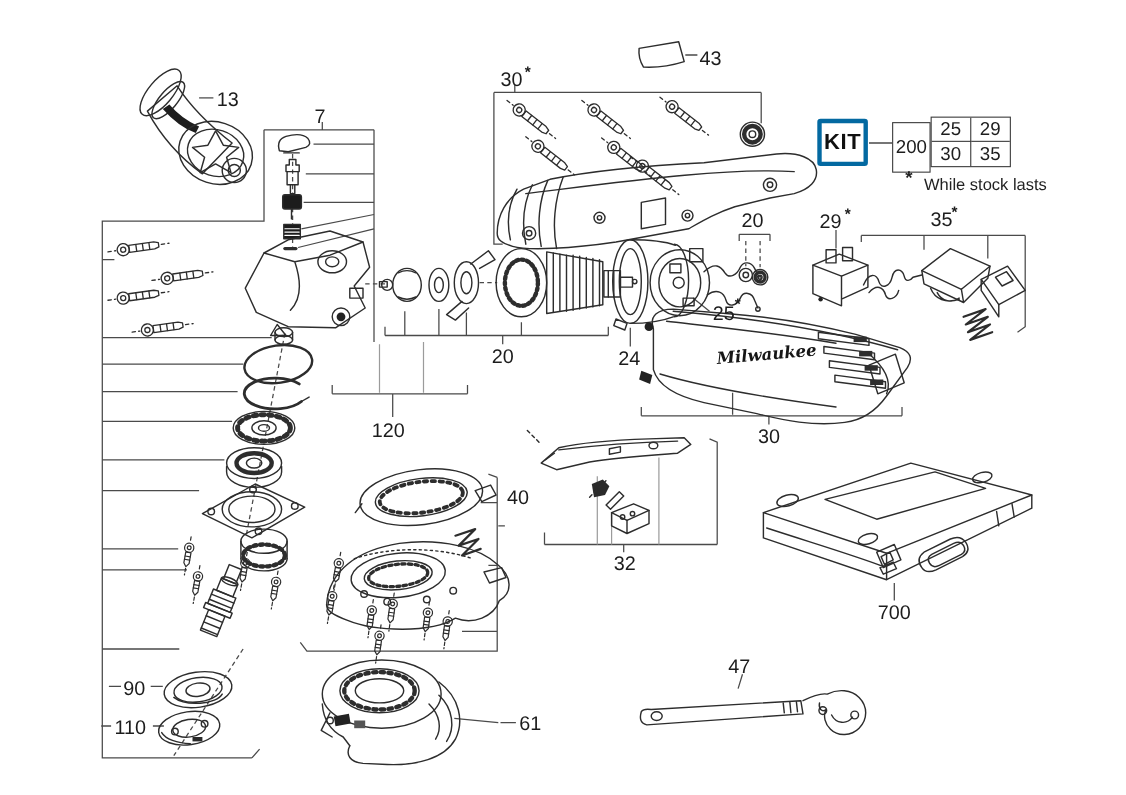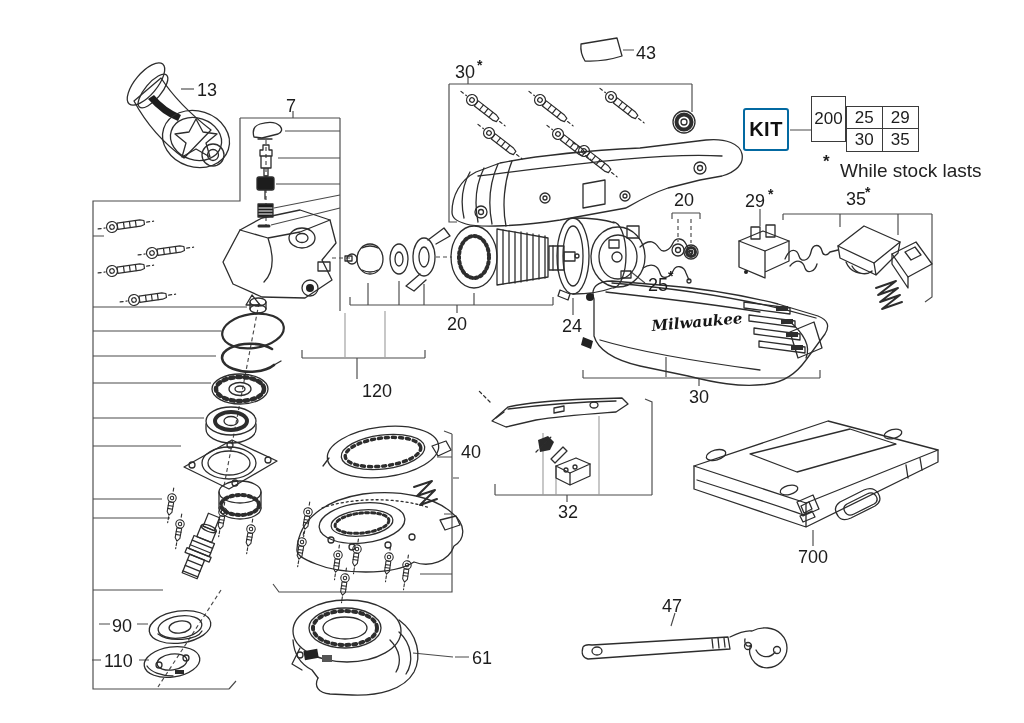--- a/index.html
+++ b/index.html
@@ -5,33 +5,33 @@
   html,body{margin:0;padding:0;background:#ffffff;}
   .stage{position:relative;width:1024px;height:723px;background:#fff;overflow:hidden;
          font-family:"Liberation Sans",sans-serif;color:#1d1d1d;}
   .stage *{box-sizing:border-box;}
   svg{position:absolute;left:0;top:0;}
   .ld{stroke:#4a4a4a;stroke-width:1.15;fill:none;}
   .ldd{stroke:#4a4a4a;stroke-width:1.15;fill:none;stroke-dasharray:4 3;}
   .ldg{stroke:#9b9b9b;stroke-width:1.1;fill:none;}
   .callout{position:absolute;font-size:18px;color:#1c1c1c;white-space:nowrap;line-height:1;}
   .star{font-size:14px;font-weight:bold;}
-  .kit-box{position:absolute;left:743px;top:108px;width:46px;height:43px;border:2px solid #0369a1;
+  .kit-box{position:absolute;left:743px;top:108px;width:46px;height:43px;border:4px solid #0369a1;
            border-radius:3px;display:flex;align-items:center;justify-content:center;
            font-weight:bold;font-size:20px;color:#101010;letter-spacing:.5px;}
-  .kit-num{position:absolute;left:811px;top:96px;width:35px;height:46px;border:1.6px solid #3b3b3b;
+  .kit-num{position:absolute;left:811px;top:111px;width:35px;height:46px;border:1.6px solid #3b3b3b;
            display:flex;align-items:center;justify-content:center;font-size:17px;}
   .kit-grid{position:absolute;left:846px;top:106px;width:73px;height:46px;border:1.6px solid #3b3b3b;
             display:grid;grid-template-columns:1fr 1fr;grid-template-rows:1fr 1fr;}
   .kit-grid div{display:flex;align-items:center;justify-content:center;font-size:17px;}
   .kit-grid div:nth-child(1){border-right:1.6px solid #3b3b3b;border-bottom:1.6px solid #3b3b3b;}
   .kit-grid div:nth-child(2){border-bottom:1.6px solid #3b3b3b;}
   .kit-grid div:nth-child(3){border-right:1.6px solid #3b3b3b;}
   .fn-star{position:absolute;left:823px;top:152px;font-size:17px;font-weight:bold;}
-  .fn-text{position:absolute;left:840px;top:160px;font-size:19px;color:#222;}
+  .fn-text{position:absolute;left:840px;top:160px;font-size:15px;color:#222;}
 </style>
 </head>
 <body>
 
 <div class="stage">
 
 <svg width="1024" height="723" viewBox="0 0 1024 723">
   <defs>
     <g id="screwA" stroke="#2d2d2d" stroke-width="1.2" fill="none">
       <line x1="-14" y1="0" x2="-7" y2="0" stroke-dasharray="3 3"></line>
@@ -378,21 +378,21 @@
 <span class="callout star" style="left:477px;top:58px">*</span>
 <span class="callout" style="left:674px;top:191px">20</span>
 <span class="callout" style="left:745px;top:192px">29</span>
 <span class="callout star" style="left:768px;top:187px">*</span>
 <span class="callout" style="left:846px;top:190px">35</span>
 <span class="callout star" style="left:865px;top:185px">*</span>
 <span class="callout" style="left:648px;top:276px">25</span>
 <span class="callout star" style="left:668px;top:269px">*</span>
 <span class="callout" style="left:562px;top:317px">24</span>
 <span class="callout" style="left:447px;top:315px">20</span>
-<span class="callout" style="left:362px;top:382px">120</span>
+<span class="callout" style="left:338px;top:382px">120</span>
 <span class="callout" style="left:689px;top:388px">30</span>
 <span class="callout" style="left:461px;top:443px">40</span>
 <span class="callout" style="left:558px;top:503px">32</span>
 <span class="callout" style="left:798px;top:548px">700</span>
 <span class="callout" style="left:662px;top:597px">47</span>
 <span class="callout" style="left:472px;top:649px">61</span>
 <span class="callout" style="left:112px;top:617px">90</span>
 <span class="callout" style="left:104px;top:652px">110</span>
 
 <div class="kit-box">KIT</div>

